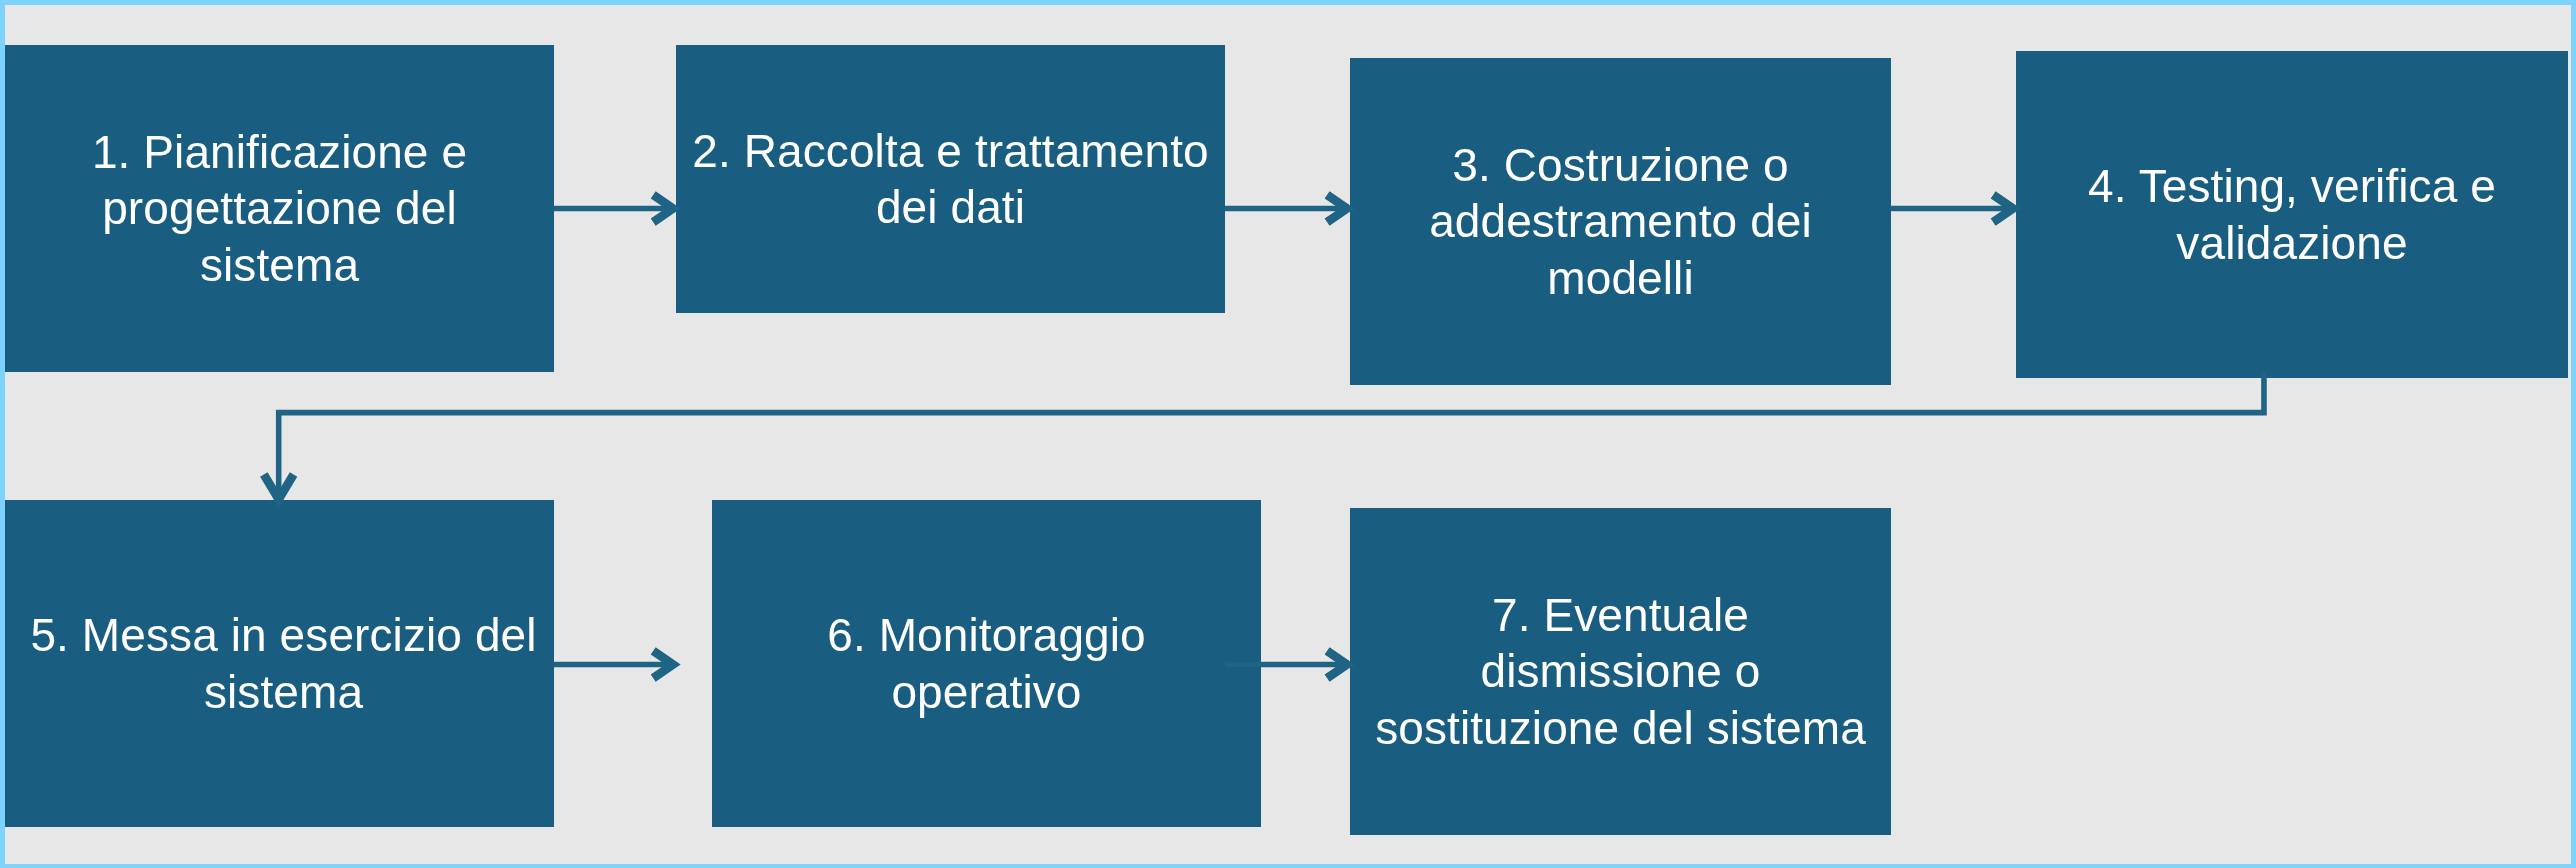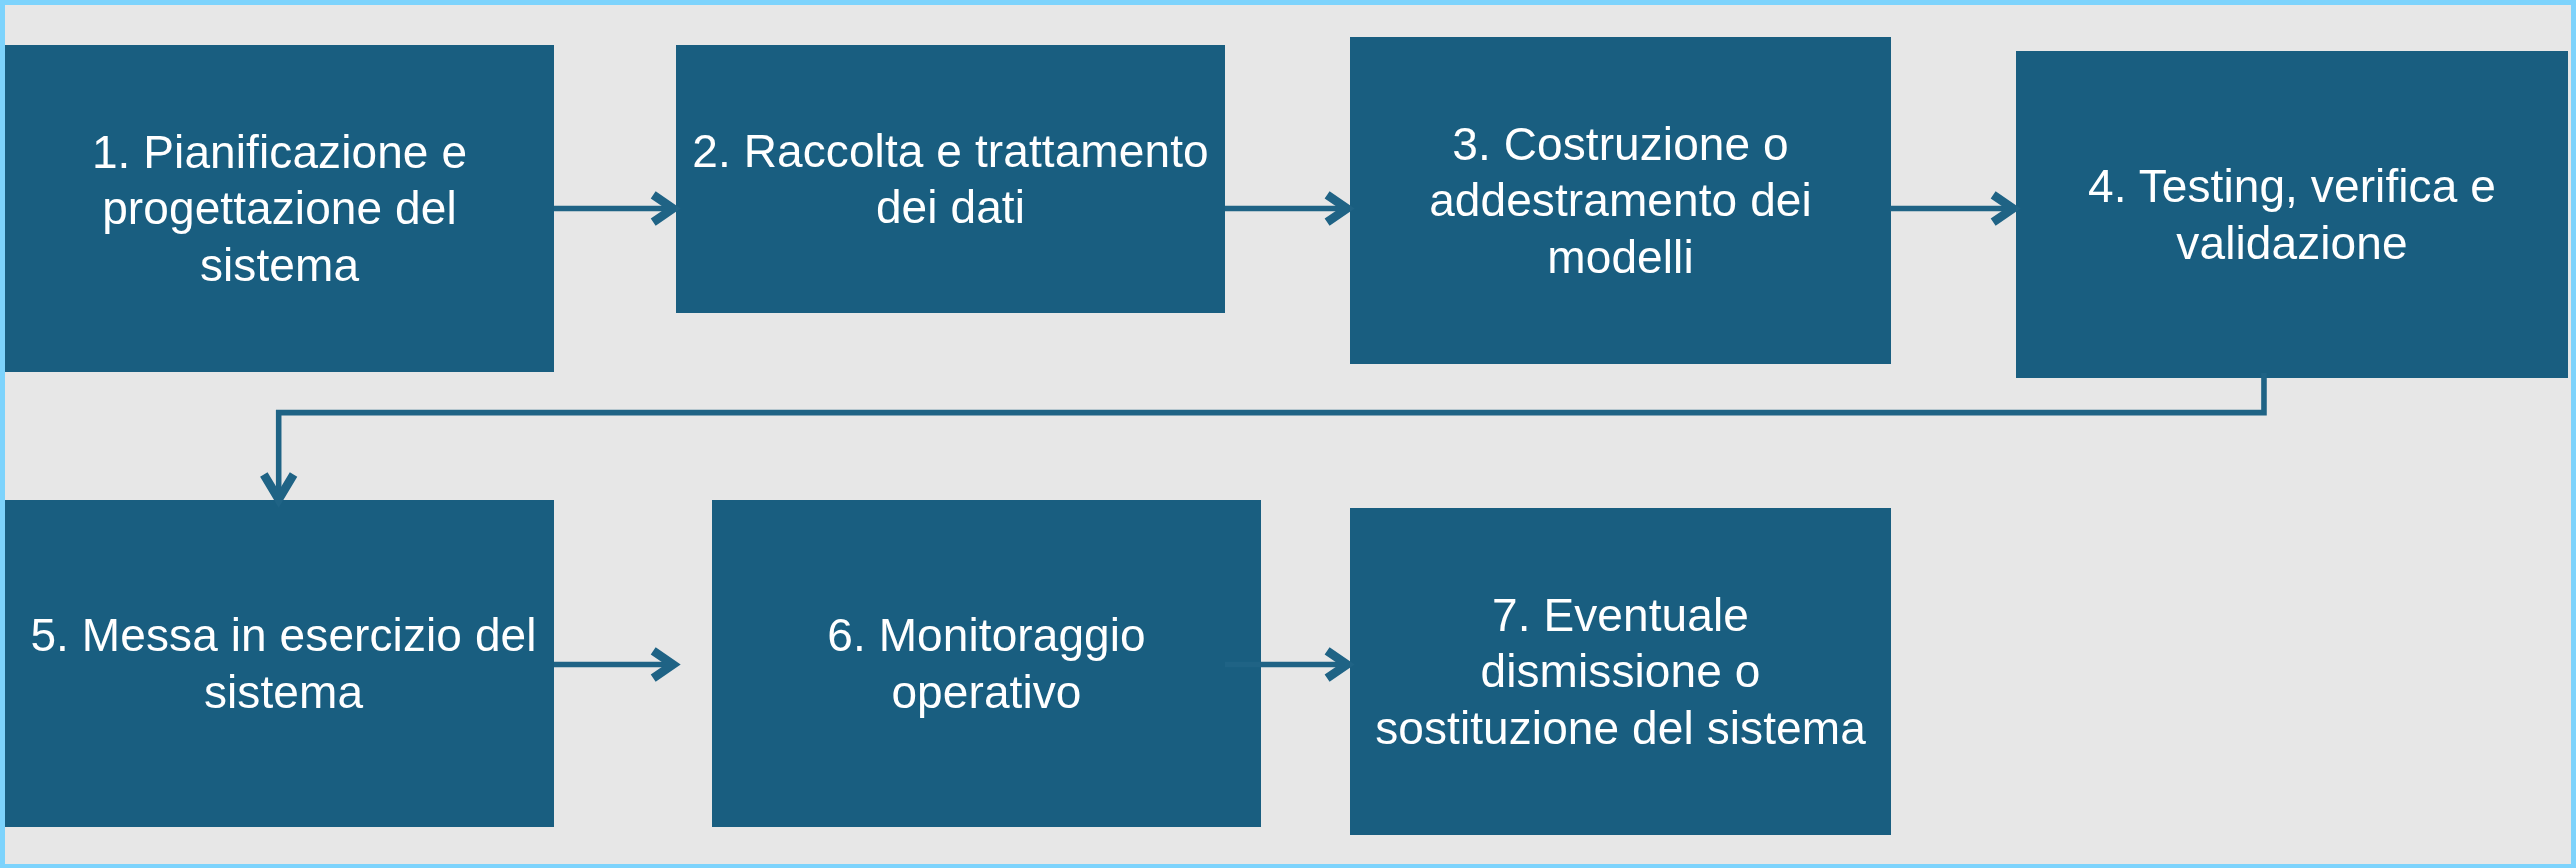--- a/index.html
+++ b/index.html
@@ -46,21 +46,21 @@
     font-size: 46px;
     line-height: 1.22;
     font-weight: 400;
     letter-spacing: 0.1px;
     white-space: pre-line;
   }
 
   
   #node-1 { left: 5px;    top: 45px;  width: 549px;  height: 327px; }
   #node-2 { left: 676px; top: 45px;  width: 549px;  height: 268px; }
-  #node-3 { left: 1350px; top: 37px;  width: 541px;  height: 327px; }
+  #node-3 { left: 1350px; top: 58px;  width: 541px;  height: 327px; }
   #node-4 { left: 2016px; top: 51px;  width: 552px;  height: 327px; align-items: center; }
 
   
   #node-5 { left: 5px;    top: 500px; width: 549px;  height: 327px; padding-left: 24px; }
   #node-6 { left: 712px; top: 500px; width: 549px;  height: 327px; }
   #node-7 { left: 1350px; top: 500px; width: 541px;  height: 327px; margin-top: 8px; }
 
   
   .connector {
     position: absolute;

